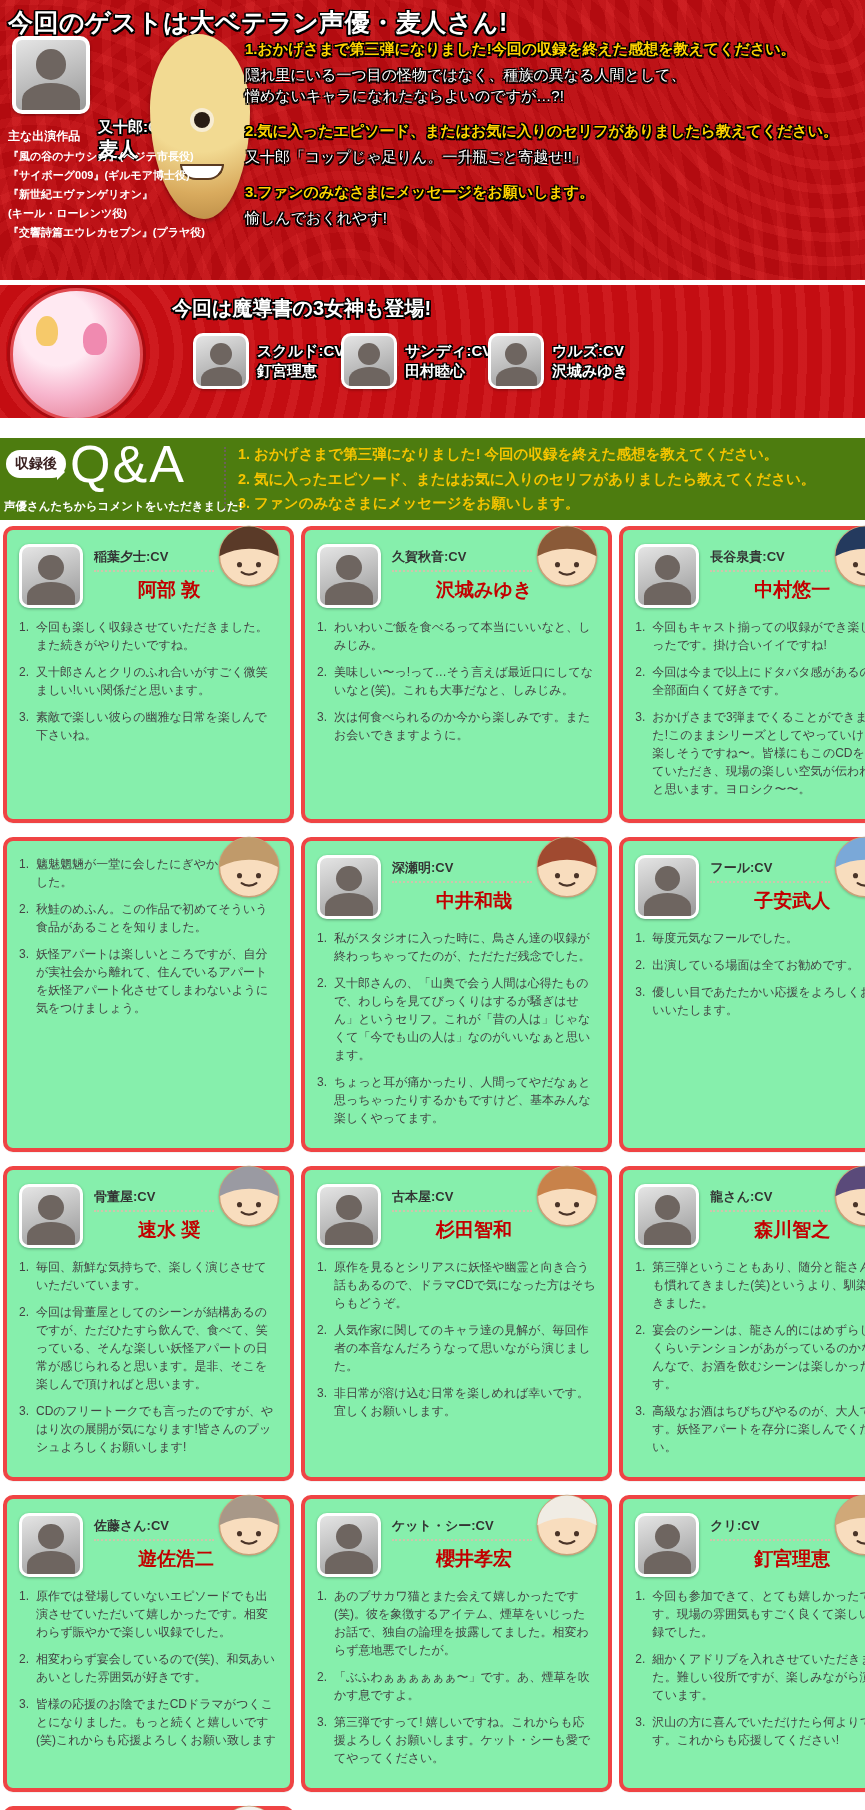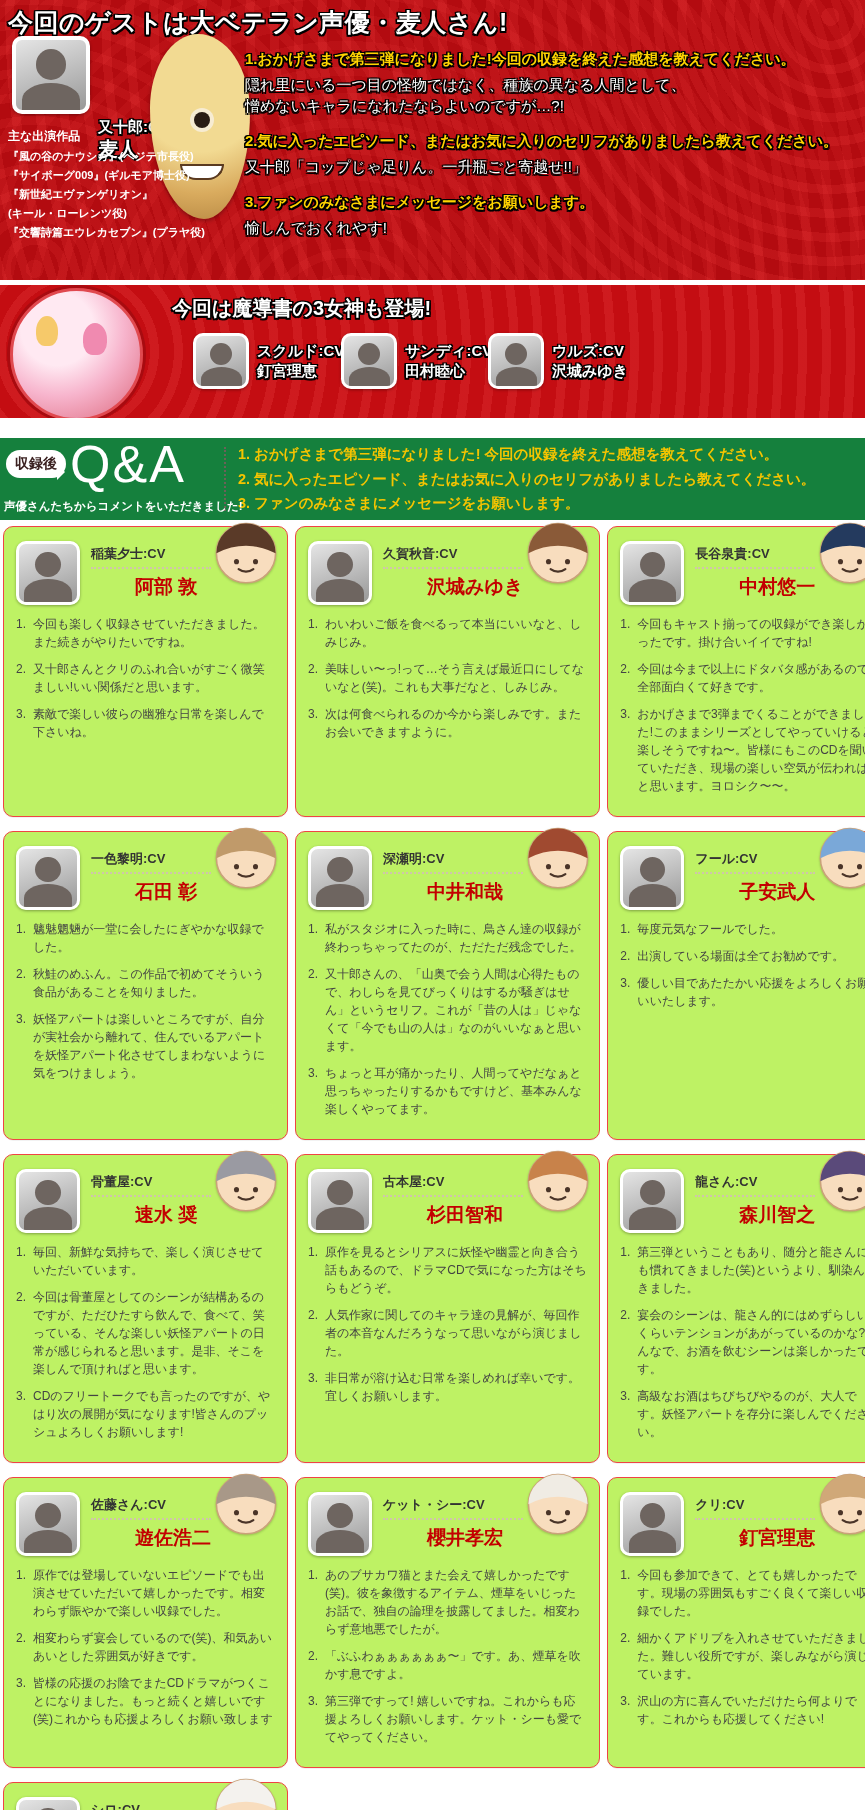--- a/index.html
+++ b/index.html
@@ -34,55 +34,55 @@
   .guest-illust{
     position:absolute;left:150px;top:34px;width:100px;height:185px;
     background:radial-gradient(circle at 50% 30%,#f2da92 0 45%,#d9ab5e 75%,#b98a44 100%);
     border-radius:48% 52% 46% 54%/40% 42% 58% 60%;box-shadow:0 2px 4px rgba(0,0,0,.3);
   }
   .guest-illust::before{content:"";position:absolute;left:44%;top:42%;width:16px;height:16px;border-radius:50%;background:#2a1d14;box-shadow:0 0 0 4px #f7ecd2;}
   .guest-illust::after{content:"";position:absolute;left:30%;top:70%;width:40%;height:12px;border-radius:0 0 18px 18px;background:#fff;border:2px solid #5a3a20;}
   .guest-works{position:absolute;left:8px;top:126px;color:#fff;font-size:11px;line-height:1.73;font-weight:bold;}
   .guest-works .wh{font-size:12px;}
   .s1-qa{position:absolute;left:245px;top:36px;width:610px;}
-  .s1-qa .q{color:#ffd400;font-weight:bold;font-size:15px;margin:14px 0 5px;}
+  .s1-qa .q{color:#ffd400;font-weight:bold;font-size:15px;margin:4px 0 5px;}
   .s1-qa .a{color:#fff;font-weight:normal;font-size:15px;line-height:1.4;margin:0 0 16px;white-space:pre-line;}
   
   .s2{
     position:relative;height:133px;margin-top:5px;background-color:#c40d12;overflow:hidden;
     background-image:repeating-radial-gradient(circle at 9% 50%, rgba(255,90,90,.18) 0 9px, transparent 9px 24px);
   }
   .goddess-illust{
     position:absolute;left:10px;top:3px;width:127px;height:127px;border-radius:50%;
     background:radial-gradient(circle at 35% 30%,#ffe9f2 0 30%,#f7b5cd 55%,#e8899f 80%,#d4636f 100%);
     border:3px solid #e0494f;box-shadow:0 0 0 3px #a80b10;
   }
   .goddess-illust::before{content:"";position:absolute;left:18%;top:20%;width:22px;height:30px;border-radius:50% 50% 40% 40%;background:#f6c96a;}
   .goddess-illust::after{content:"";position:absolute;left:55%;top:25%;width:24px;height:32px;border-radius:50% 50% 40% 40%;background:#f08ab0;}
   .s2-title{position:absolute;left:172px;top:10px;margin:0;font-size:20px;font-weight:bold;color:#fff;}
   .g-cast{position:absolute;top:48px;display:flex;align-items:center;}
   .g-photo{width:50px;height:50px;border-width:3px;flex:none;}
   .g-lbl{margin-left:8px;color:#fff;font-weight:bold;font-size:15px;line-height:1.35;}
   .g-note{position:absolute;left:632px;top:48px;color:#fff;font-weight:bold;font-size:13.5px;line-height:1.55;white-space:pre-line;}
   
-  .s3{position:relative;height:82px;margin-top:20px;background:#15803d;display:flex;align-items:center;}
+  .s3{position:relative;height:82px;margin-top:20px;background:#4d7c0f;display:flex;align-items:center;}
   .s3-left{position:relative;width:224px;height:100%;flex:none;}
   .s3-bubble{
     position:absolute;left:6px;top:12px;background:#fff;color:#3a2020;font-weight:bold;font-size:14px;
     padding:5px 9px;border-radius:14px;
   }
   .s3-bubble::after{content:"";position:absolute;right:-7px;top:14px;border:8px solid transparent;border-left-color:#fff;}
   .s3-qa{position:absolute;left:70px;top:-4px;color:#fff;font-size:52px;font-weight:normal;letter-spacing:2px;}
   .s3-sub{position:absolute;left:4px;bottom:6px;color:#fff;font-size:11.5px;font-weight:bold;white-space:nowrap;}
   .s3-sep{width:0;height:64px;border-left:2px dotted #6b6258;flex:none;}
   .s3-questions{margin-left:12px;color:#f5c400;font-weight:bold;font-size:14.5px;line-height:1.7;}
   
   .cards{display:grid;grid-template-columns:repeat(3,1fr);gap:14px 7px;margin:6px 3px 0;}
   .card{
-    position:relative;background:#bef264;border:1px solid #ef4444;border-radius:10px;
+    position:relative;background:#86efac;border:4px solid #ef4444;border-radius:10px;
     padding:14px 12px 12px;min-height:196px;box-shadow:0 1px 0 rgba(0,0,0,.05);
   }
   .card:last-child{min-height:288px;}
   .card-head{display:flex;margin-bottom:10px;min-height:64px;padding-right:64px;}
   .c-photo{width:58px;height:58px;border-width:3px;flex:none;}
   .names{flex:1;margin-left:11px;padding-top:4px;}
   .char{font-size:13px;font-weight:bold;color:#333;padding-bottom:4px;border-bottom:2px dotted #cfc5ab;margin-bottom:5px;white-space:nowrap;}
   .actor{font-size:19px;font-weight:bold;color:#c30000;white-space:nowrap;padding-left:44px;}
   .chibi{position:absolute;top:-14px;right:4px;width:74px;height:74px;filter:drop-shadow(0 1px 1px rgba(0,0,0,.2));}
   .answers{list-style:none;margin:0;padding:0;}
@@ -245,27 +245,20 @@
           <span class="n">2.</span>
           <span class="t">今回は今まで以上にドタバタ感があるので全部面白くて好きです。</span>
         </li>
         <li>
           <span class="n">3.</span>
           <span class="t">おかげさまで3弾までくることができました!このままシリーズとしてやっていけると楽しそうですね〜。皆様にもこのCDを聞いていただき、現場の楽しい空気が伝わればと思います。ヨロシク〜〜。</span>
         </li>
       </ol>
     </article>
     <article class="card">
-      <div class="card-head">
-        <div class="photo c-photo"></div>
-        <div class="names">
-          <div class="char">一色黎明:CV</div>
-          <div class="actor">石田 彰</div>
-        </div>
-      </div>
       <svg class="chibi" viewBox="0 0 70 70">
         <circle cx="35" cy="38" r="28" fill="#f8ddbe" stroke="#caa27a" stroke-width="1.5"></circle>
         <path d="M7,38 A28,28 0 0 1 63,38 Q35,24 7,38 Z" fill="#c09a6a"></path>
         <circle cx="26" cy="46" r="2.4" fill="#4a3428"></circle>
         <circle cx="44" cy="46" r="2.4" fill="#4a3428"></circle>
         <path d="M28,53 Q35,58 42,53" stroke="#4a3428" fill="none" stroke-width="2" stroke-linecap="round"></path>
       </svg>
       <ol class="answers">
         <li>
           <span class="n">1.</span>

